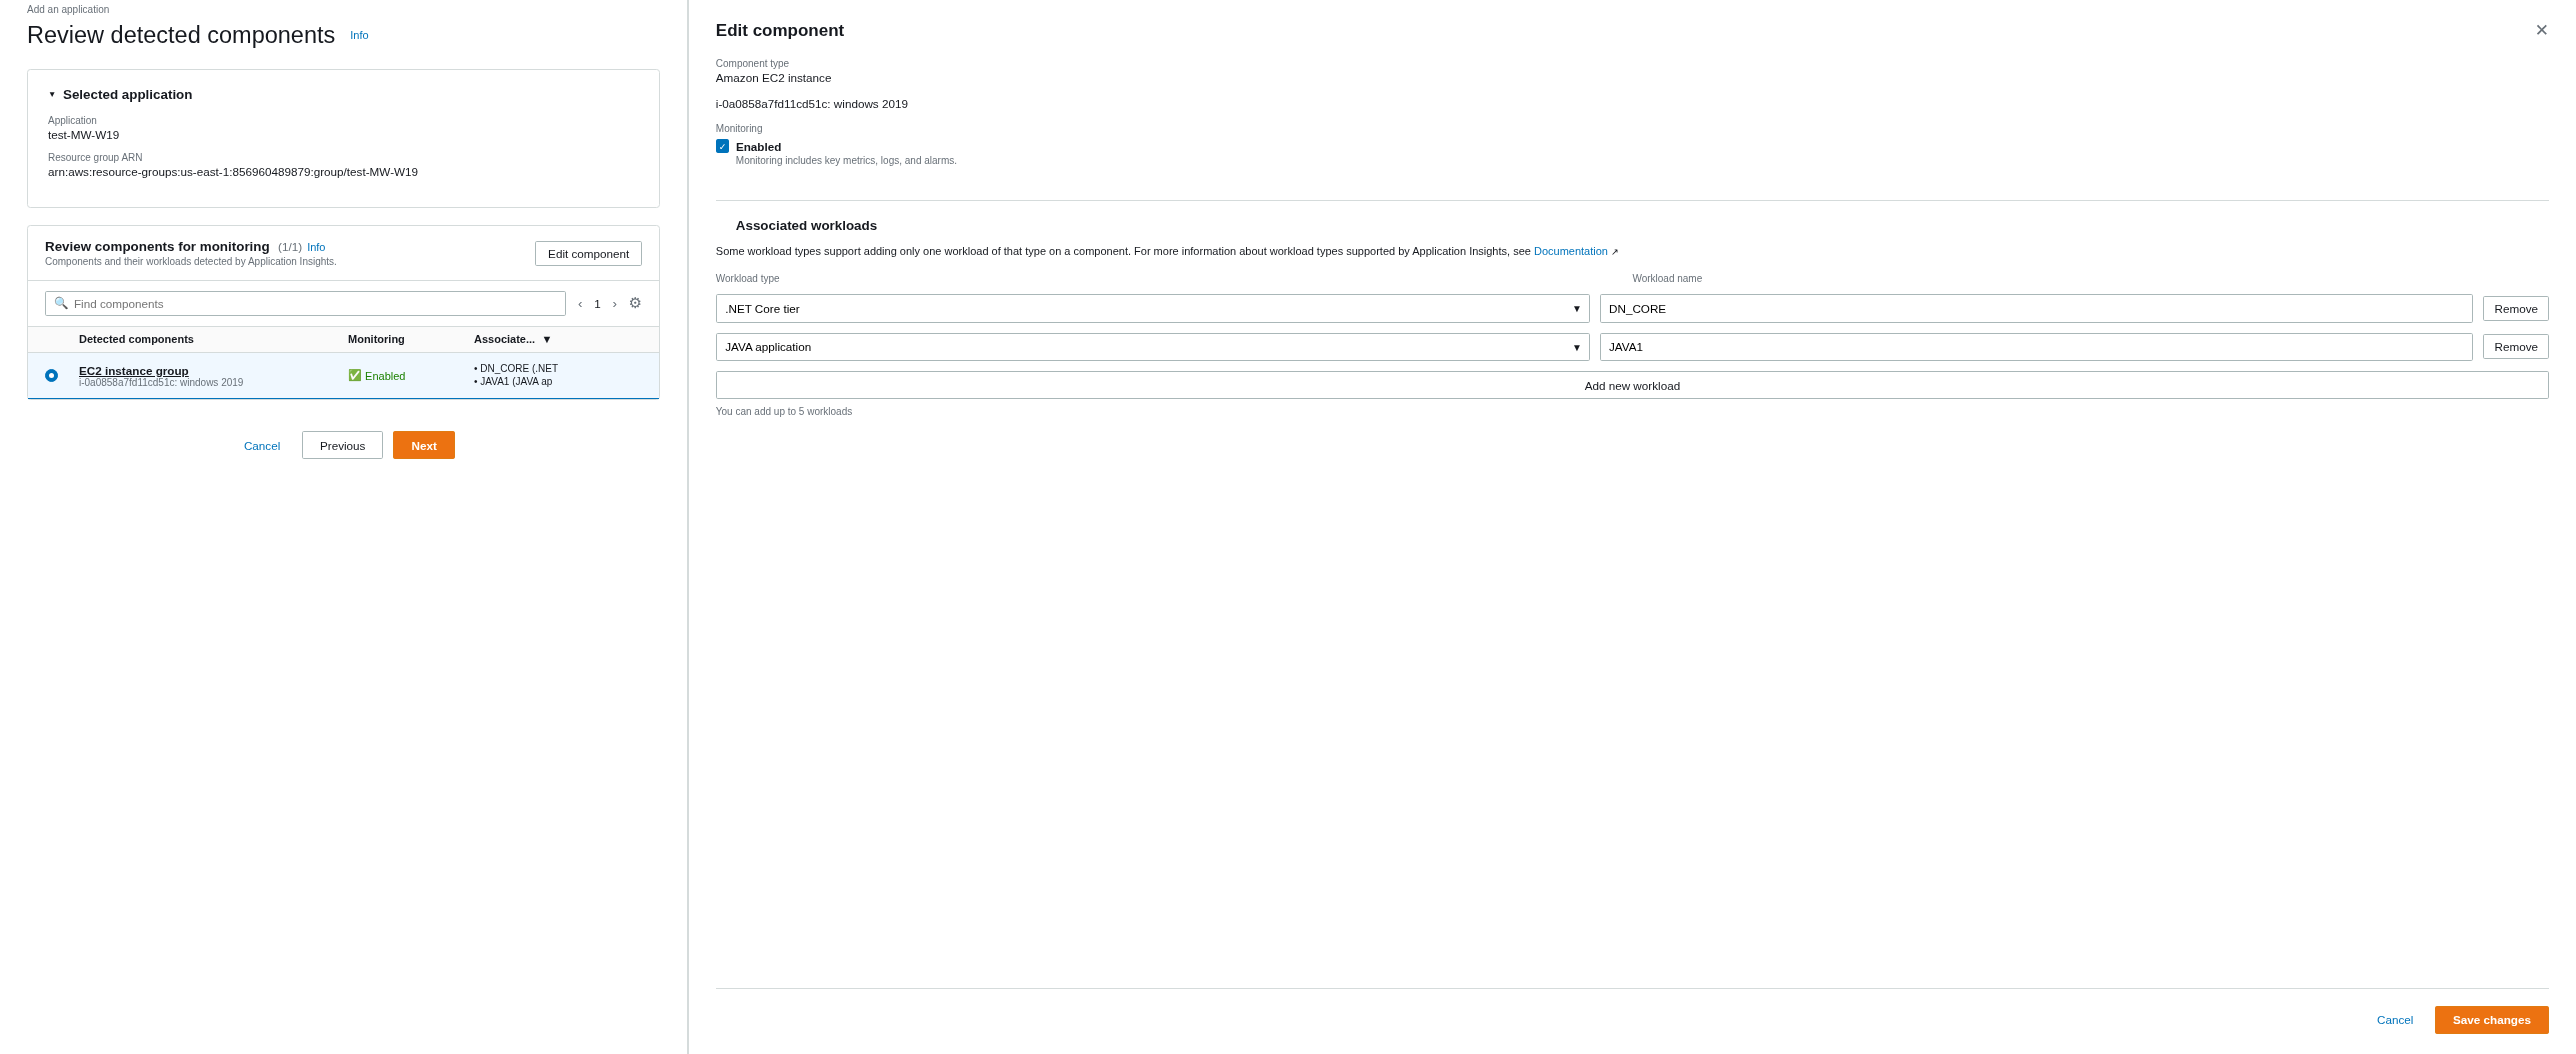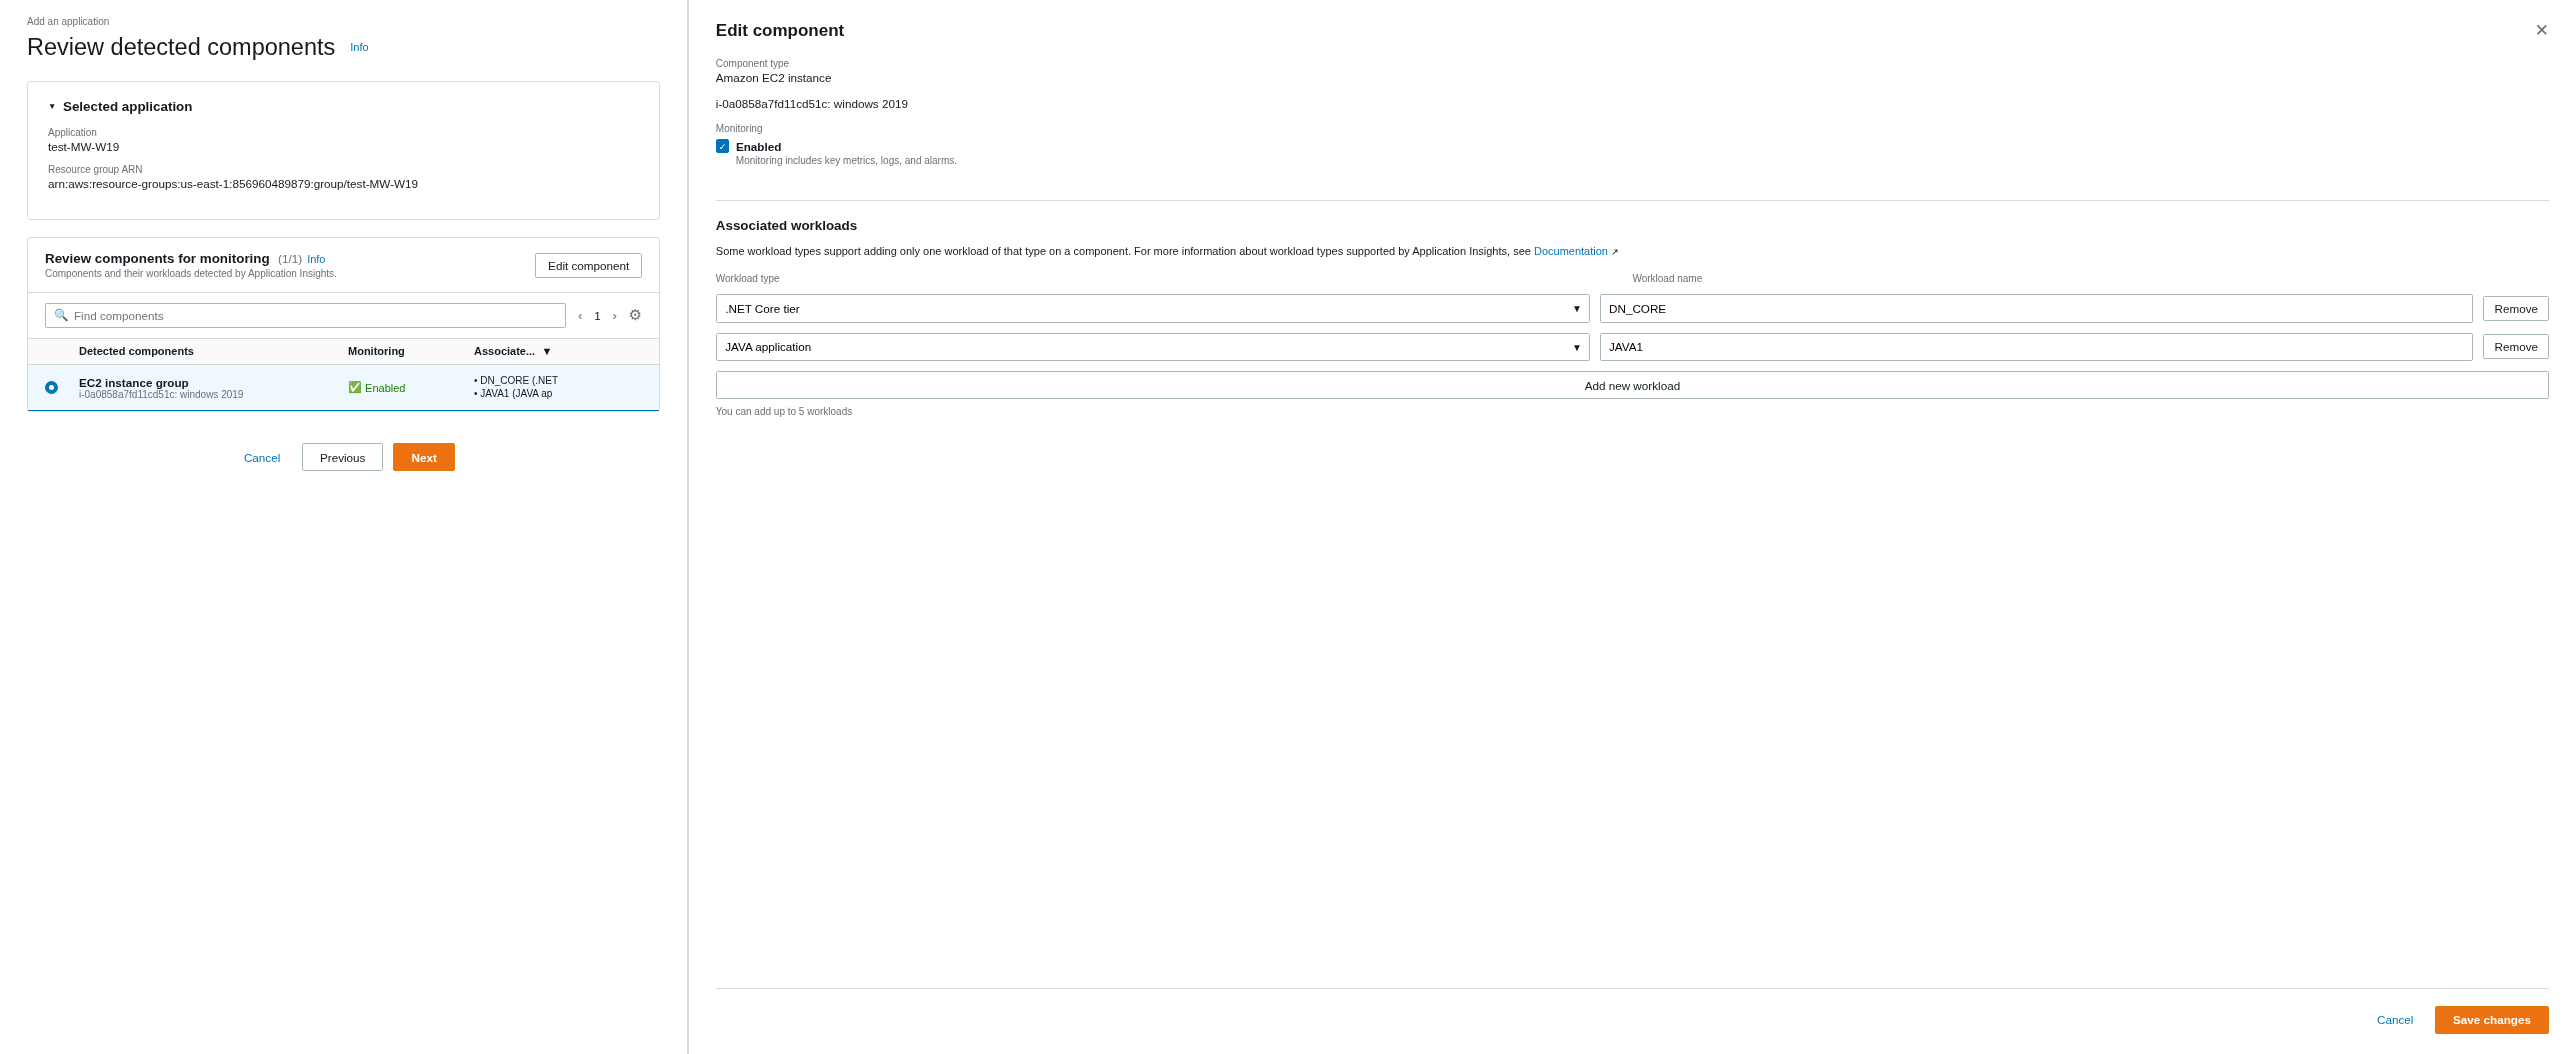--- a/index.html
+++ b/index.html
@@ -12,21 +12,21 @@
       height: 100vh;
       overflow: hidden;
     }
 
     
     .left-panel {
       flex: 0 0 688px;
       background: #fff;
       display: flex;
       flex-direction: column;
-      padding: 16px 27px;
+      padding: 4px 27px;
       overflow-y: auto;
       border-right: 0.8px solid #d5dbdb;
     }
 
     .page-label {
       font-size: 10px;
       color: #687078;
       margin-bottom: 6.7px;
     }
 
@@ -223,20 +223,21 @@
       width: 5px;
       height: 5px;
       background: #fff;
       border-radius: 50%;
     }
 
     .component-name {
       font-size: 11.7px;
       font-weight: 600;
       color: #16191f;
+      text-decoration: underline;
     }
 
     .component-id {
       font-size: 10px;
       color: #687078;
     }
 
     .monitoring-badge {
       display: flex;
       align-items: center;
@@ -382,20 +383,21 @@
     .divider {
       border: none;
       border-top: 0.8px solid #d5dbdb;
       margin: 17px 0;
     }
 
     .assoc-title {
       font-size: 13.4px;
       font-weight: 700;
       margin-bottom: 10px;
+      margin-left: 20px;
     }
 
     .assoc-desc {
       font-size: 11px;
       color: #16191f;
       margin-bottom: 13.4px;
       line-height: 1.5;
     }
 
     .doc-link {

